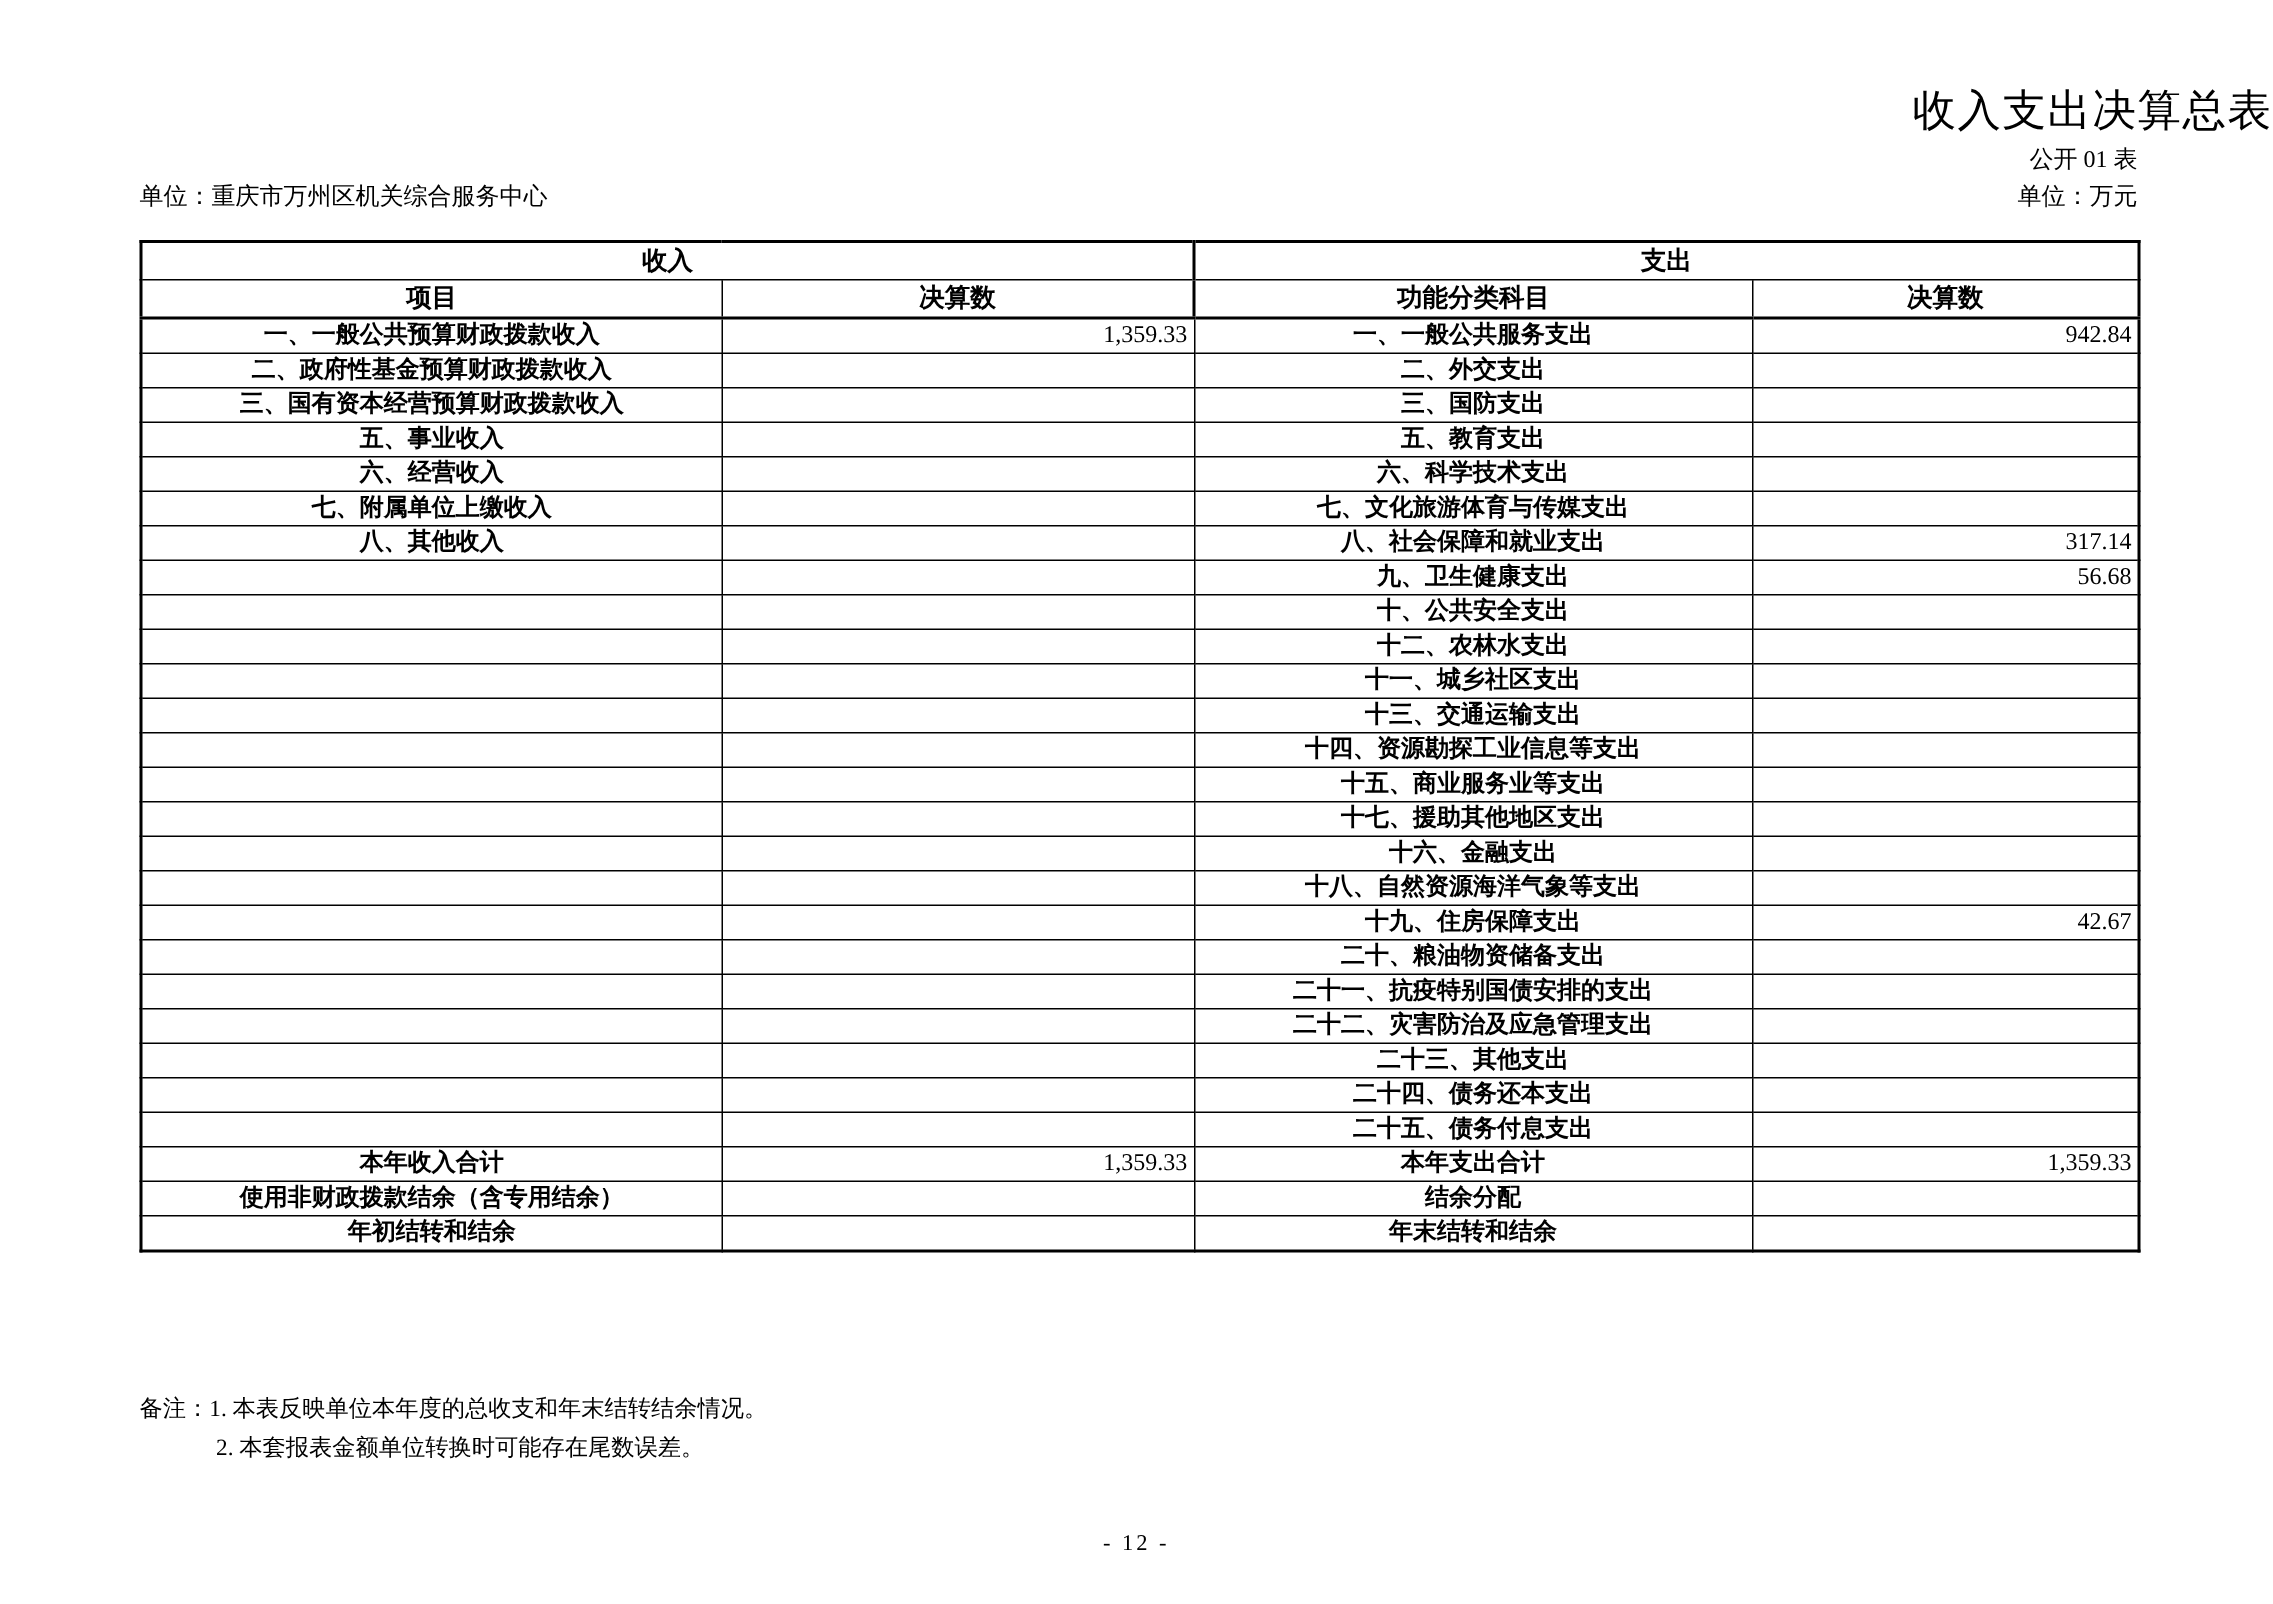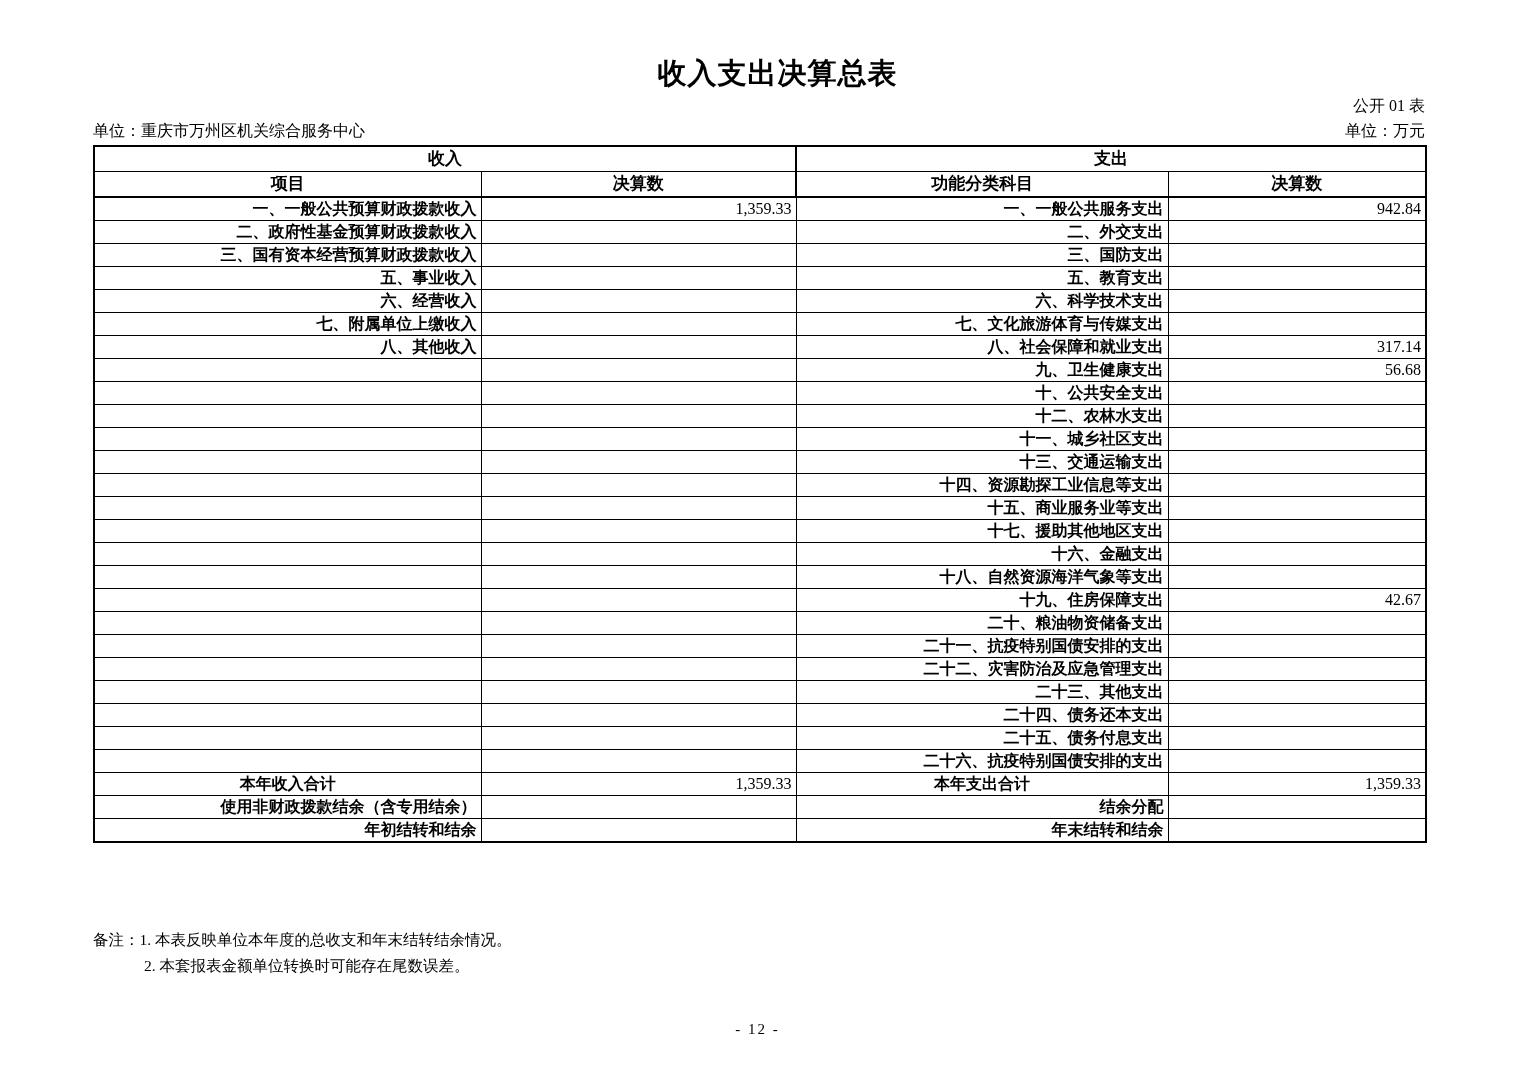--- a/index.html
+++ b/index.html
@@ -6,52 +6,52 @@
   html, body { margin: 0; padding: 0; }
   body {
     width: 1515px; height: 1069px;
     background: #ffffff; color: #000000;
     font-family: "Liberation Serif", "DejaVu Serif", serif;
   }
   .page { position: relative; width: 1515px; height: 1069px; overflow: hidden; }
 
   .doc-title {
     position: absolute; top: 54px; left: 0; width: 100%;
-    margin: 0; text-align: center;
-    font-size: 29px; font-weight: bold; letter-spacing: 1px; padding-left: 40px;
+    margin: 0; text-align: right;
+    font-size: 29px; font-weight: normal; letter-spacing: 1px; padding-left: 40px;
   }
   .table-code {
     position: absolute; top: 96px; left: 93px; width: 1332px;
     text-align: right; font-size: 16px;
   }
   .unit-row {
     position: absolute; top: 121px; left: 93px; width: 1332px;
     display: flex; justify-content: space-between; font-size: 16px;
   }
 
   table.budget {
-    position: absolute; top: 145px; left: 93px; width: 1332px;
+    position: absolute; top: 160px; left: 93px; width: 1332px;
     border-collapse: collapse; table-layout: fixed;
     border: 2px solid #000;
   }
   table.budget th, table.budget td {
     border: 1px solid #000;
     padding: 0 4px;
     overflow: hidden; white-space: nowrap;
   }
   table.budget thead th {
     font-weight: bold; text-align: center;
     font-size: 17px; height: 24px; line-height: 24px; padding: 0;
   }
   table.budget thead tr.sub-header th { border-bottom: 2px solid #000; }
   table.budget .mid-split { border-left: 2px solid #000; }
   table.budget tbody td {
     height: 22px; line-height: 22px; font-size: 16px;
   }
-  td.item { font-weight: bold; text-align: right; padding-left: 3px; }
+  td.item { font-weight: bold; text-align: center; padding-left: 3px; }
   td.value { font-weight: normal; text-align: right; padding-right: 5px; }
   td.center { text-align: center; }
   tr.total-row td { border-top: 2px solid #000; }
   tr.total-row { font-weight: bold; }
 
   .notes {
     position: absolute; top: 927px; left: 93px; width: 1000px;
     font-size: 15.5px; line-height: 26px;
   }
   .notes .line2 { padding-left: 51px; }
@@ -232,26 +232,20 @@
           <td class="item">二十四、债务还本支出</td>
           <td class="value" style="font-weight: normal;">&nbsp;</td>
         </tr>
         <tr>
           <td class="item" style="font-weight: normal;">&nbsp;</td>
           <td class="value" style="font-weight: normal;">&nbsp;</td>
           <td class="item">二十五、债务付息支出</td>
           <td class="value" style="font-weight: normal;">&nbsp;</td>
         </tr>
         <tr>
-          <td class="item" style="font-weight: normal;">&nbsp;</td>
-          <td class="value" style="font-weight: normal;">&nbsp;</td>
-          <td class="item">二十六、抗疫特别国债安排的支出</td>
-          <td class="value" style="font-weight: normal;">&nbsp;</td>
-        </tr>
-        <tr>
           <td class="item center">本年收入合计</td>
           <td class="value">1,359.33</td>
           <td class="item center">本年支出合计</td>
           <td class="value">1,359.33</td>
         </tr>
         <tr>
           <td class="item">使用非财政拨款结余（含专用结余）</td>
           <td class="value" style="font-weight: normal;">&nbsp;</td>
           <td class="item">结余分配</td>
           <td class="value" style="font-weight: normal;">&nbsp;</td>

